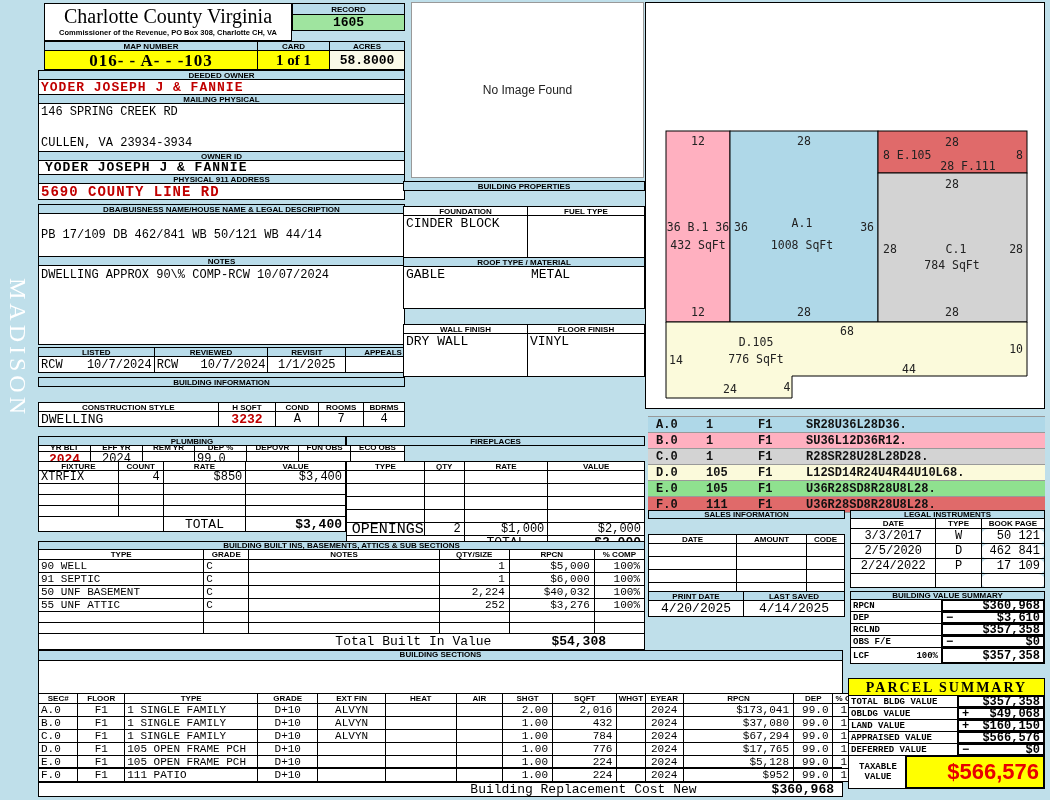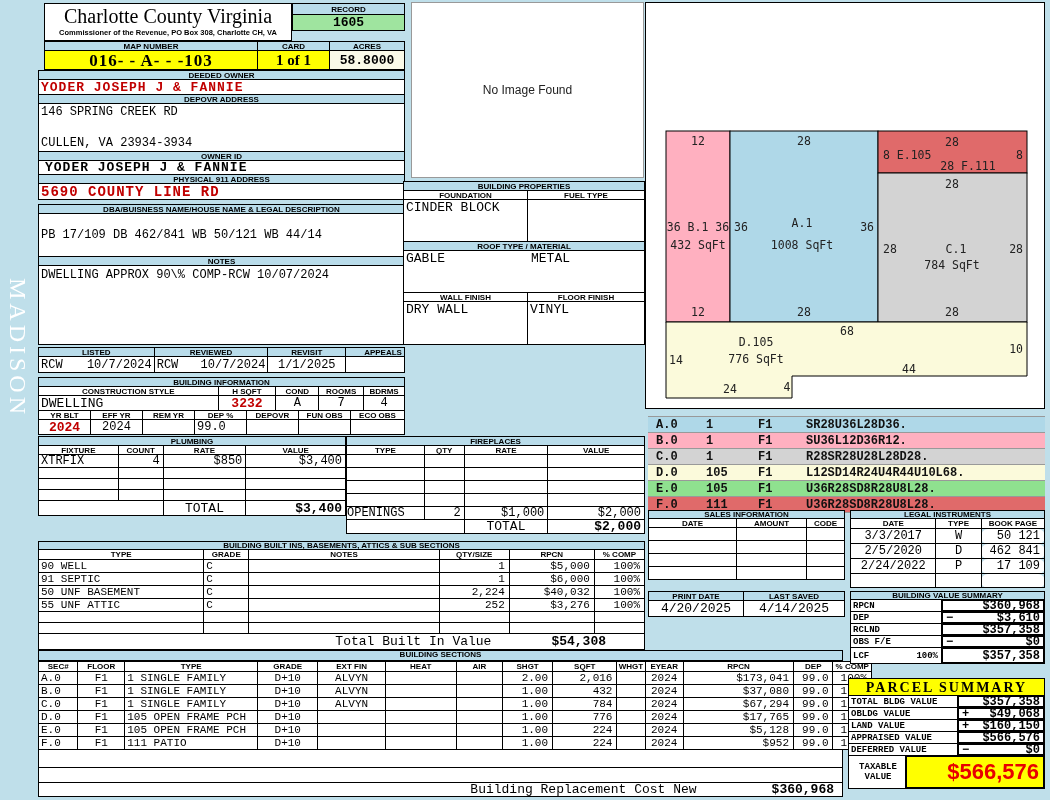--- a/index.html
+++ b/index.html
@@ -7,21 +7,21 @@
        font-family:"Liberation Sans",sans-serif;}
   .panel{position:absolute;box-sizing:border-box;}
   .stack>*{box-sizing:border-box;}
   .stack>*+*{margin-top:-1px;}
   .row{display:flex;}
   .row>*{box-sizing:border-box;}
   .row>*+*{margin-left:-1px;}
   .bar{background:#B9DCEA;border:1px solid #000;font:bold 8px "Liberation Sans",sans-serif;
        text-align:center;height:10px;line-height:9px;color:#000;}
   .hc{background:#fff;border:1px solid #000;font:bold 8px "Liberation Sans",sans-serif;
-      text-align:center;height:10px;line-height:9px;}
+      text-align:center;height:10px;line-height:9px;margin-top:16px;}
   .bhc{background:#B9DCEA;border:1px solid #000;font:bold 8px "Liberation Sans",sans-serif;
       text-align:center;height:10px;line-height:9px;}
   .wc{background:#fff;border:1px solid #000;font:12px "Liberation Mono","DejaVu Sans Mono",monospace;}
   .mono{font-family:"Liberation Mono","DejaVu Sans Mono",monospace;}
   .red{color:#C00000;}
   .b{font-weight:bold;}
   .watermark{position:absolute;left:4px;top:278px;writing-mode:vertical-rl;
       font:24px "Liberation Serif",serif;color:#fff;letter-spacing:4px;}
   table{border-collapse:collapse;table-layout:fixed;width:100%;}
   td,th{border:1px solid #000;overflow:hidden;white-space:nowrap;}
@@ -72,21 +72,21 @@
     <div style="width:73px;background:#FFFF00;border:1px solid #000;text-align:center;height:20px;
          font:bold 15px 'Liberation Serif',serif;line-height:19px;">1 of 1</div>
     <div style="width:76px;background:#FAFAE8;border:1px solid #000;text-align:center;height:20px;
          font:bold 13px 'Liberation Mono',monospace;line-height:19px;">58.8000</div>
   </div>
 </div>
 
 <div class="panel stack" style="left:38px;top:70px;width:367px;">
   <div class="bar">DEEDED OWNER</div>
   <div class="wc b red" style="height:16px;line-height:15px;font-size:13px;padding-left:2px;letter-spacing:1px;">YODER JOSEPH J &amp; FANNIE</div>
-  <div class="bar">DEPOVR ADDRESS</div>
+  <div class="bar">MAILING PHYSICAL</div>
   <div class="wc" style="height:49px;padding-left:2px;">
     <div style="line-height:16px;">146 SPRING CREEK RD</div>
     <div style="line-height:16px;margin-top:15px;">CULLEN, VA 23934-3934</div>
   </div>
   <div class="bar">OWNER ID</div>
   <div class="wc b" style="height:15px;line-height:14px;font-size:13px;padding-left:6px;letter-spacing:1px;">YODER JOSEPH J &amp; FANNIE</div>
   <div class="bar">PHYSICAL 911 ADDRESS</div>
   <div class="wc b red" style="height:17px;line-height:16px;font-size:14px;padding-left:2px;letter-spacing:1px;">5690 COUNTY LINE RD</div>
 </div>
 
@@ -251,21 +251,21 @@
       <div class="wc" style="width:85px;height:14px;"></div>
       <div class="wc" style="width:98px;height:14px;"></div>
     </div>
   <div class="row">
       <div class="wc" style="width:79px;height:14px;"></div>
       <div class="wc" style="width:41px;height:14px;"></div>
       <div class="wc" style="width:85px;height:14px;"></div>
       <div class="wc" style="width:98px;height:14px;"></div>
     </div>
   <div class="row">
-    <div class="wc" style="width:79px;height:14px;line-height:13px;text-align:left;font-size:12px;">OPENINGS</div>
+    <div class="wc" style="width:79px;height:14px;line-height:13px;text-align:right;font-size:15px;">OPENINGS</div>
     <div class="wc" style="width:41px;height:14px;line-height:13px;text-align:right;padding-right:3px;">2</div>
     <div class="wc" style="width:85px;height:14px;line-height:13px;text-align:right;padding-right:3px;">$1,000</div>
     <div class="wc" style="width:98px;height:14px;line-height:13px;text-align:right;padding-right:3px;">$2,000</div>
   </div>
   <div class="row">
     <div class="wc" style="width:119px;height:15px;"></div>
     <div class="wc" style="width:85px;height:15px;line-height:14px;font-size:13px;text-align:center;">TOTAL</div>
     <div class="wc b" style="width:98px;height:15px;line-height:14px;font-size:13px;text-align:right;padding-right:3px;">$2,000</div>
   </div>
 </div>
@@ -345,21 +345,21 @@
     </tbody>
   </table>
   <div style="background:#fff;border:1px solid #000;height:17px;display:flex;justify-content:flex-end;align-items:center;">
     <span class="mono" style="font-size:13px;margin-right:60px;">Total Built In Value</span>
     <span class="mono b" style="font-size:13px;margin-right:38px;">$54,308</span>
   </div>
 </div>
 
 <div class="panel" style="left:38px;top:650px;width:805px;height:147px;background:#fff;border:1px solid #000;">
   <div class="bar" style="height:9px;line-height:8px;margin:-1px -1px 0 -1px;">BUILDING SECTIONS</div>
-  <table class="sections-t" style="margin-left:-1px;width:834px;">
+  <table class="sections-t" style="margin-left:-1px;width:834px;margin-top:32px;">
     <colgroup>
         <col style="width:38px">
         <col style="width:45px">
         <col style="width:128px">
         <col style="width:58px">
         <col style="width:65px">
         <col style="width:68px">
         <col style="width:45px">
         <col style="width:48px">
         <col style="width:62px">

